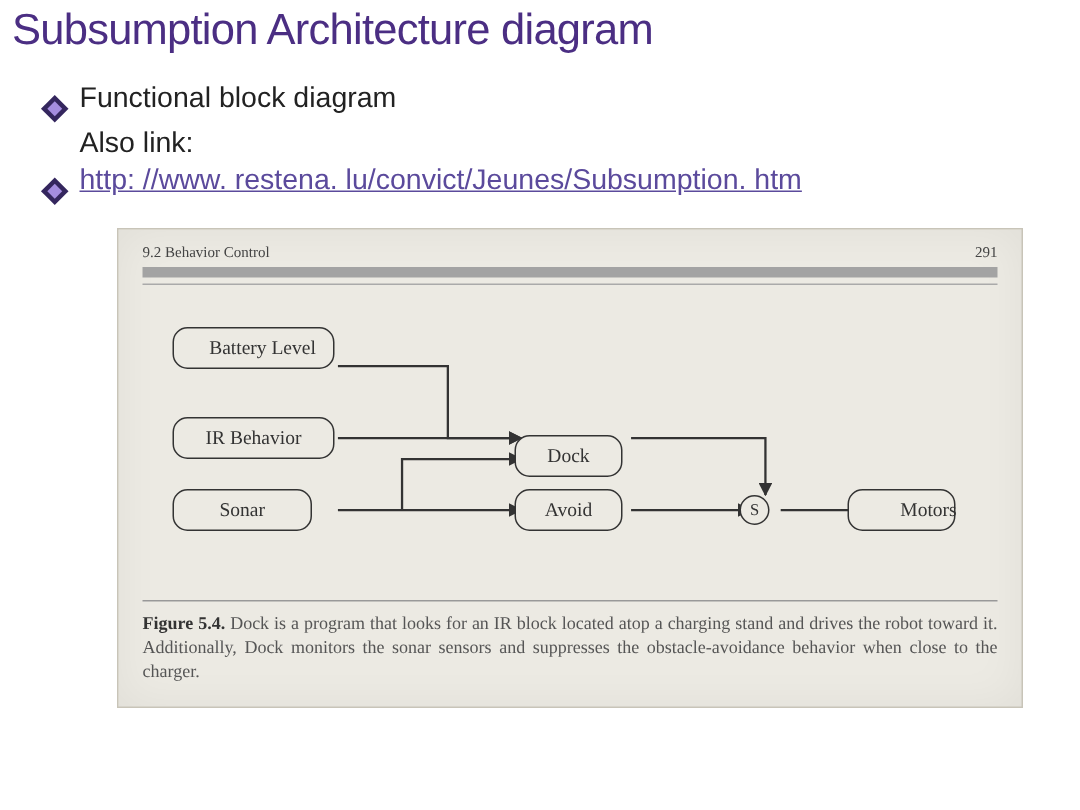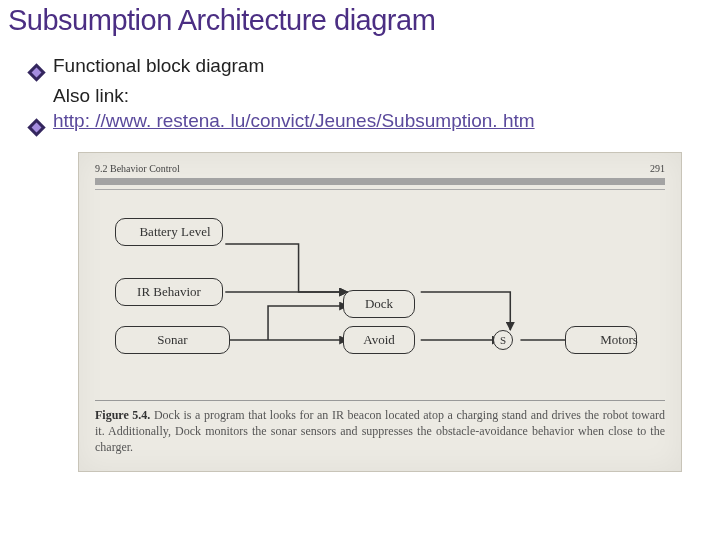--- a/index.html
+++ b/index.html
@@ -70,27 +70,27 @@
 
           <path d="M320 138 H398" fill="none" stroke="#333" stroke-width="1.5" marker-end="url(#arr)"></path>
 
           <path d="M320 90 H408 V128" fill="none" stroke="#333" stroke-width="1.5" marker-end="url(#arr)"></path>
 
           <path d="M418 138 H470" fill="none" stroke="#333" stroke-width="1.5" marker-end="url(#arr)"></path>
         </svg>
 
         <div class="node" style="left:20px; top:16px; width:108px;padding-left:20px;">Battery Level</div>
         <div class="node" style="left:20px; top:76px; width:108px;">IR Behavior</div>
-        <div class="node" style="left:20px; top:124px; width:115px;">Sonar</div>
+        <div class="node" style="left:20px; top:124px; width:93px;">Sonar</div>
         <div class="node" style="left:248px; top:60px; width:72px;margin-top:28px;">Dock</div>
         <div class="node" style="left:248px; top:124px; width:72px;">Avoid</div>
         <div class="s-node" style="left:398px; top:128px;">S</div>
         <div class="node" style="left:470px; top:124px; width:72px;padding-left:44px;">Motors</div>
       </div>
 
       <div class="caption">
         <b>Figure 5.4.</b>
-        <span>Dock is a program that looks for an IR beacon located atop a charging stand and drives the robot toward it. Additionally, Dock monitors the sonar sensors and suppresses the obstacle-avoidance behavior when close to the charger.</span>
+        <span>Dock is a program that looks for an IR block located atop a charging stand and drives the robot toward it. Additionally, Dock monitors the sonar sensors and suppresses the obstacle-avoidance behavior when close to the charger.</span>
       </div>
     </div>
   </div>
 
 </div>
 
 </body></html>

